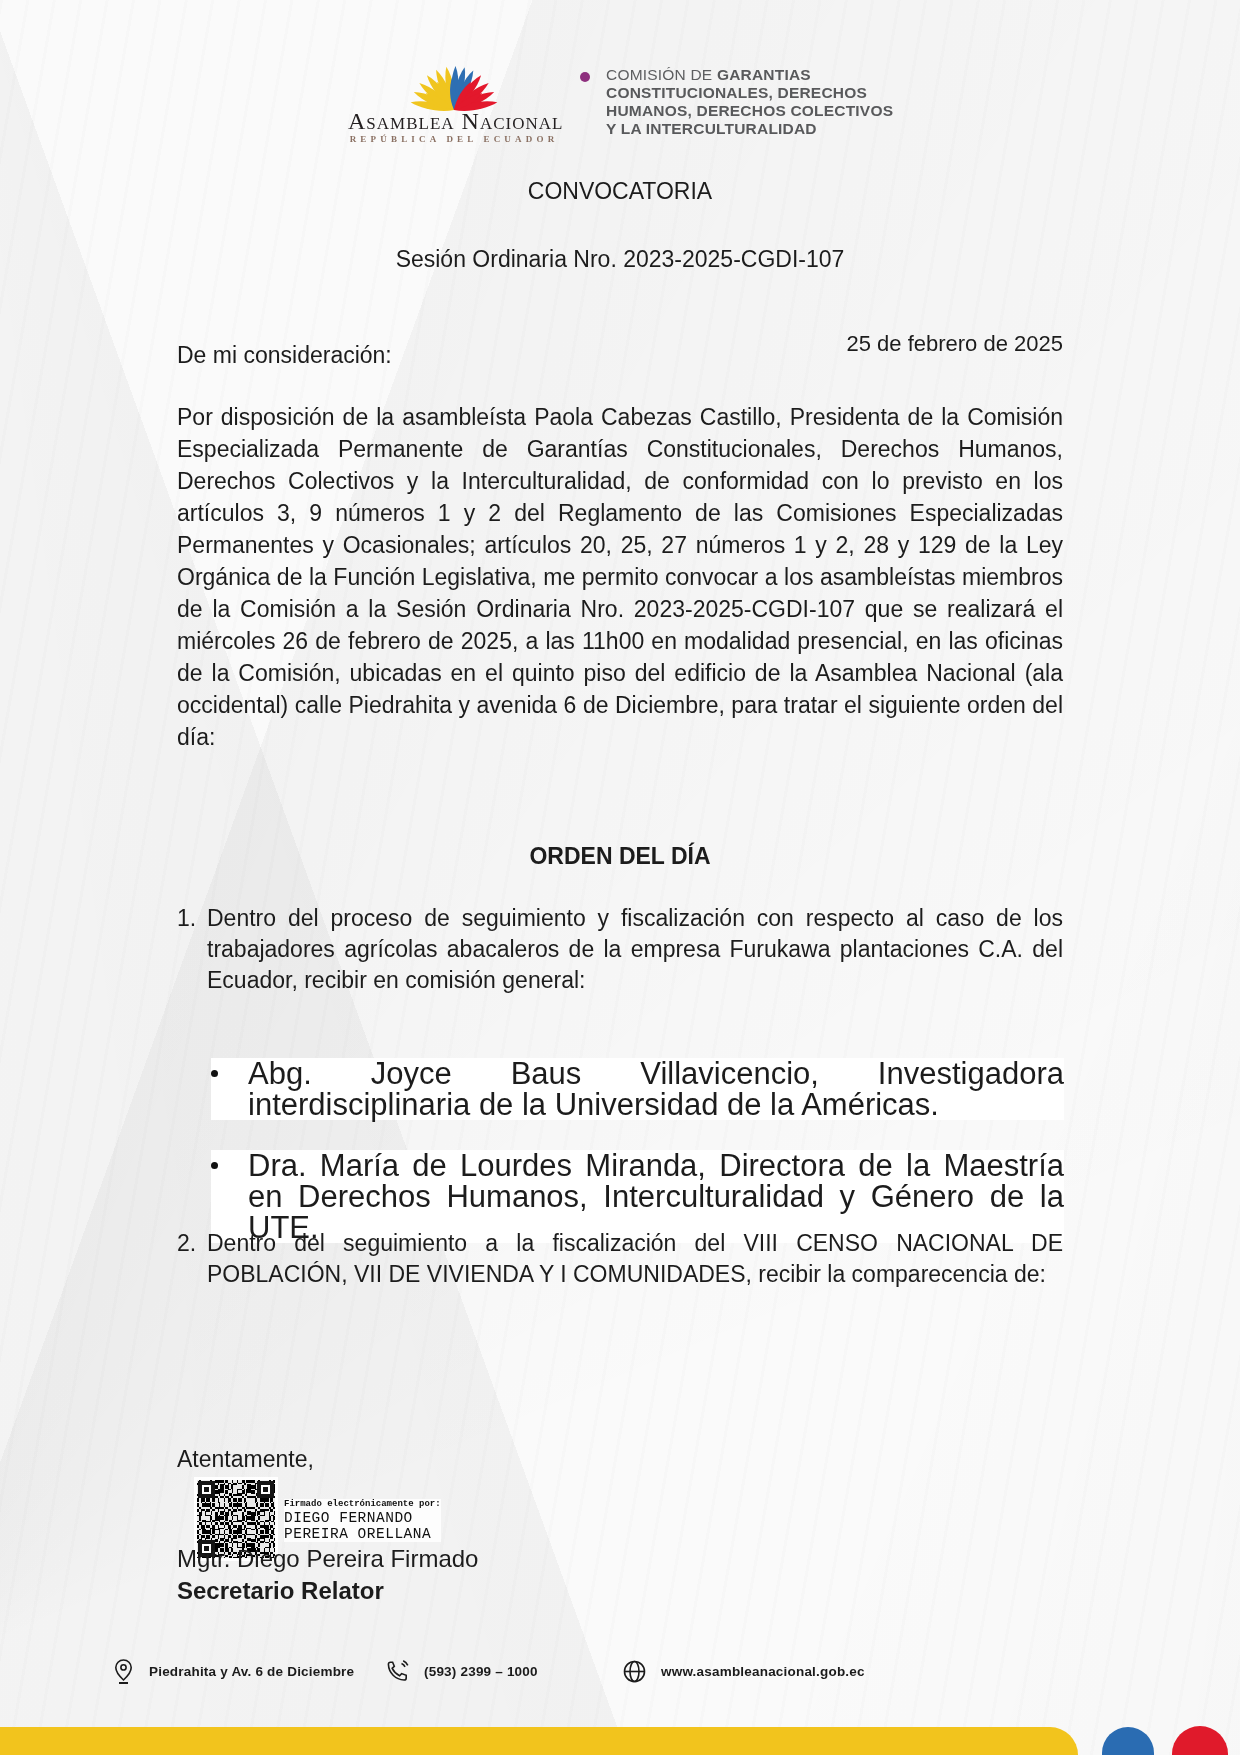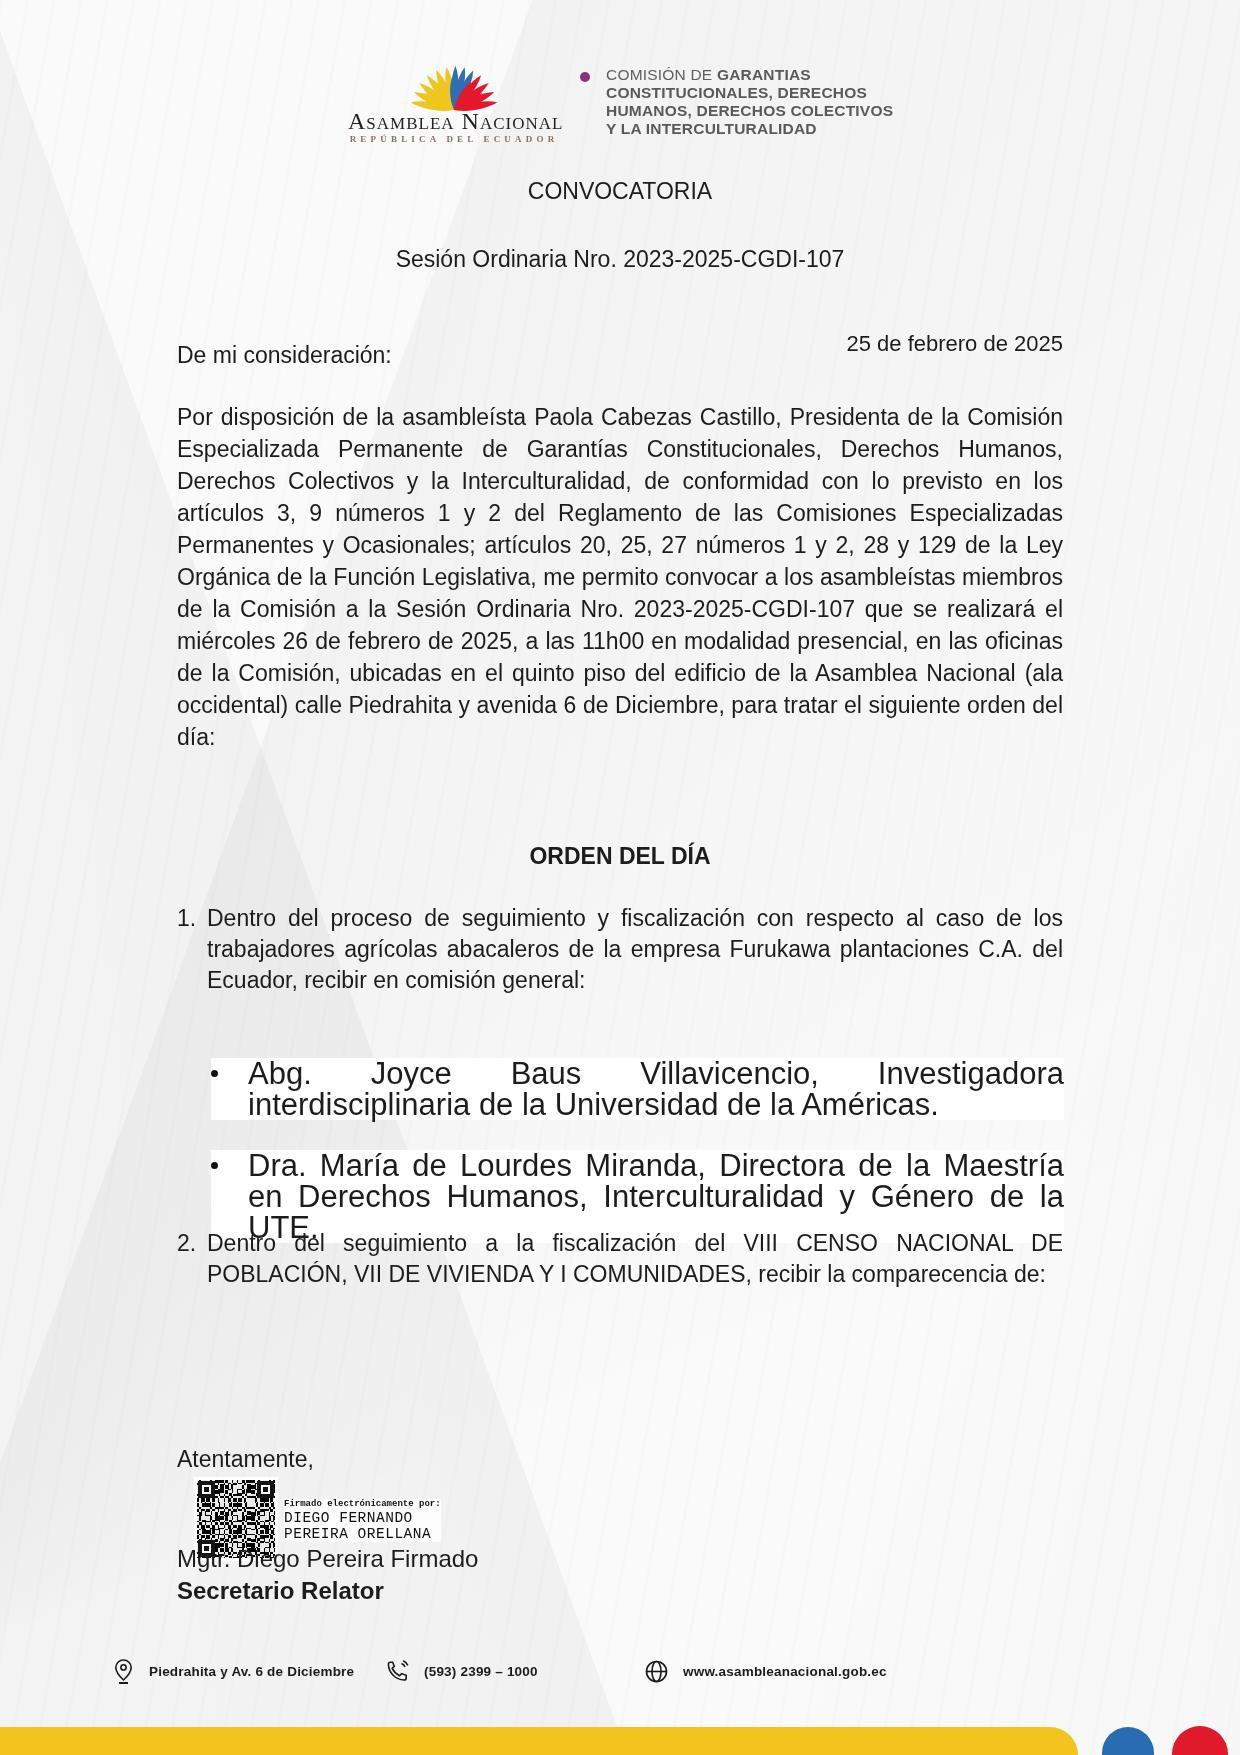--- a/index.html
+++ b/index.html
@@ -168,21 +168,21 @@
 
   <div class="foot-group" style="left:385px;">
     <svg class="foot-icon" width="25" height="25" viewBox="0 0 25 25" fill="none" stroke="#1b1b1b" stroke-width="1.6">
       <path d="M5.5,3.2 C4.4,3.2 3.4,4.2 3.4,5.3 c0.3,8.6 7.1,15.4 15.7,15.7 1.1,0 2.1,-1 2.1,-2.1 l0,-2.6 -4.6,-1.7 -2,2.1 c-3.3,-1.6 -5.8,-4.1 -7.4,-7.4 l2.1,-2 -1.7,-4.1 Z"></path>
       <path d="M16.5,4.5 a6,6 0 0 1 3.5,3.4"></path>
       <path d="M18.2,1.8 a9.5,9.5 0 0 1 4.6,4.5"></path>
     </svg>
     <span class="foot-label">(593) 2399 – 1000</span>
   </div>
 
-  <div class="foot-group" style="left:644px;justify-content:center;">
+  <div class="foot-group" style="left:622px;justify-content:center;">
     <svg class="foot-icon" width="25" height="25" viewBox="0 0 25 25" fill="none" stroke="#1b1b1b" stroke-width="1.6">
       <circle cx="12.5" cy="12.5" r="10"></circle>
       <ellipse cx="12.5" cy="12.5" rx="4.5" ry="10"></ellipse>
       <line x1="2.5" y1="12.5" x2="22.5" y2="12.5"></line>
     </svg>
     <span class="foot-label">www.asambleanacional.gob.ec</span>
   </div>
 
   <div class="bar-yellow"></div>
   <div class="dome-blue"></div>

